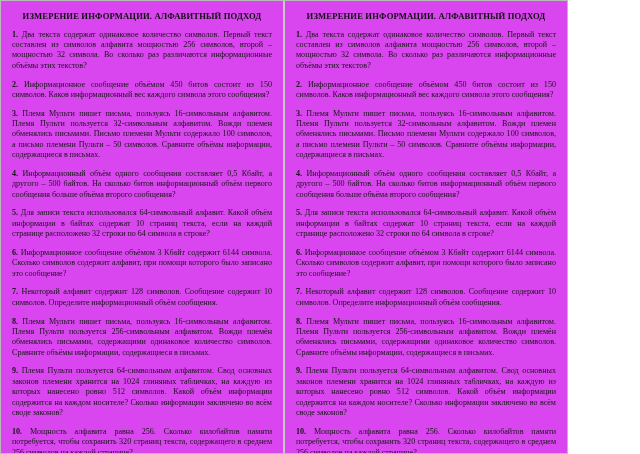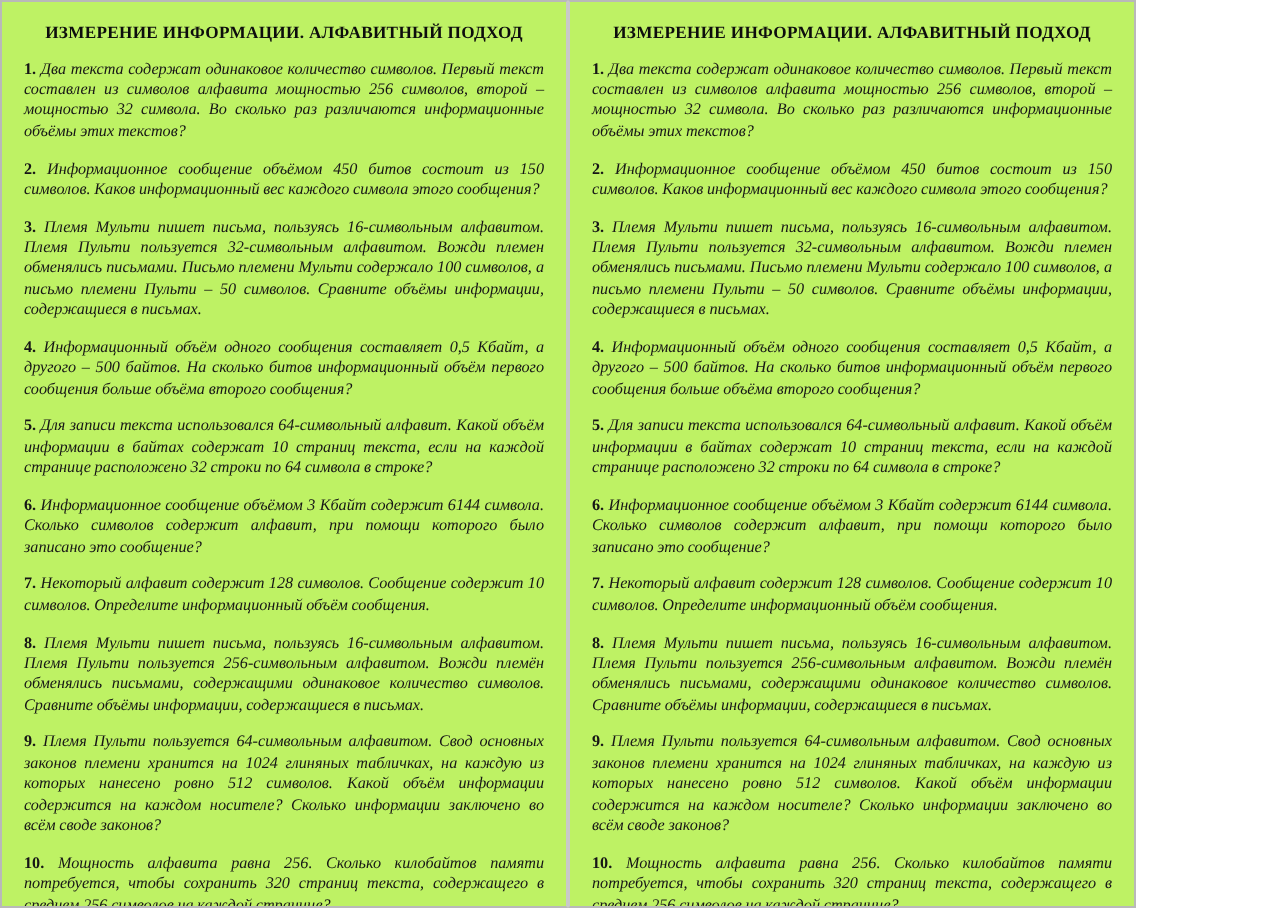--- a/index.html
+++ b/index.html
@@ -21,21 +21,21 @@
     display: flex;
     flex-direction: row;
     background: #ffffff;
     position: relative;
   }
   .worksheet {
     box-sizing: border-box;
     width: 284px;
     height: 454px;
     border: 1px solid #b9b9b9;
-    background: #bef264;
+    background: #d946ef;
     padding: 9px 11px 6px 11px;
     overflow: hidden;
     position: relative;
   }
   .worksheet.left {
     border-right: 1px solid #c9c9c9;
   }
   .worksheet.right {
     border-left: 1px solid #c9c9c9;
   }
@@ -62,21 +62,20 @@
     word-spacing: -0.15px;
   }
   .problem:last-child {
     margin-bottom: 0;
   }
   .problem .num {
     font-weight: bold;
   }
   .problem .body {
     font-weight: normal;
-    font-style: italic;
   }
   .problem.compact {
     text-align: left;
   }
   .problem .ital {
     font-style: italic;
   }
   .problem sup {
     font-size: 6px;
     vertical-align: super;

